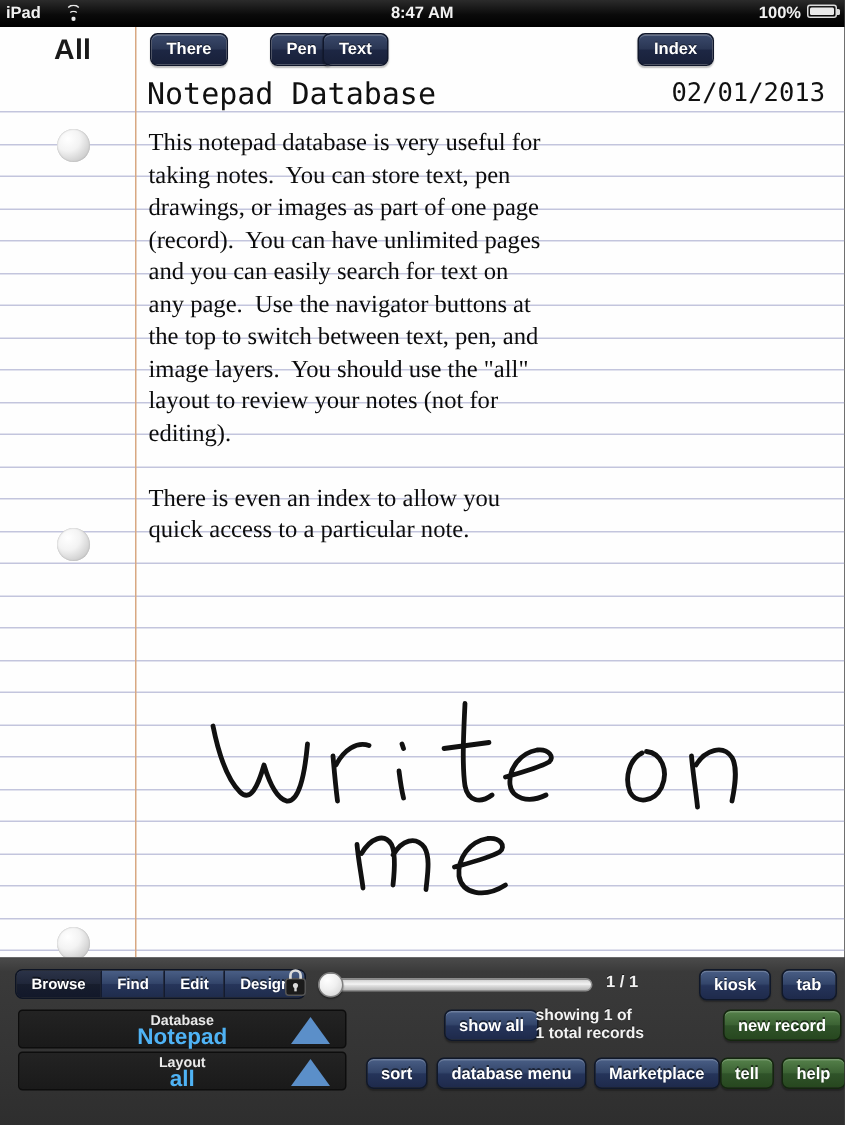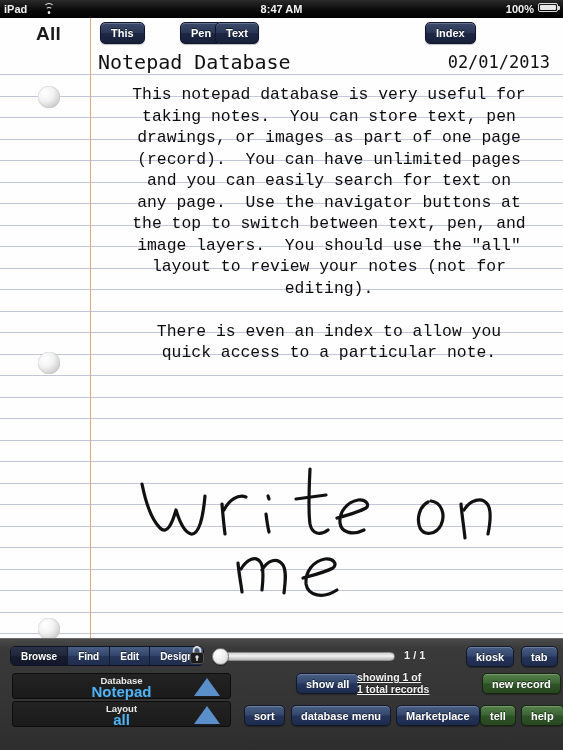--- a/index.html
+++ b/index.html
@@ -88,24 +88,23 @@
   }
   .doc-date {
     position: absolute; right: 13px; top: 52px;
     font-family: "DejaVu Sans Mono", "Liberation Mono", monospace;
     font-size: 17px; color: #111;
   }
 
   
   .body-text {
     position: absolute; left: 99px; top: 84px; width: 460px;
-    font-family: Liberation Mono, monospace;
+    font-family: Liberation Serif, serif;
     font-size: 16.4px; line-height: 21.5px; color: #0c0c0c;
     white-space: pre;
-    text-align: center;
   }
   .body-text .para2 { display:block; }
 
   
   .ink { position: absolute; left: 0; top: 18px; width: 563px; height: 620px; pointer-events: none; }
 
   
   .bottombar {
     position: absolute; top: 638px; left: 0; width: 563px; height: 112px;
     background: linear-gradient(to bottom, #4a4a4a 0%, #3a3a3a 8%, #343434 60%, #2e2e2e 100%);
@@ -200,21 +199,20 @@
   #btn-sort      { position: absolute; left: 244px; top: 66px; }
   #btn-dbmenu    { position: absolute; left: 291px; top: 66px; }
   #btn-market    { position: absolute; left: 396px; top: 66px; }
   #btn-tell      { position: absolute; left: 480px; top: 66px; }
   #btn-help      { position: absolute; left: 521px; top: 66px; }
 
   .showing {
     position: absolute; left: 357px; top: 32px; width: 120px;
     font-size: 10.5px; font-weight: bold; color: #f2f2f2; line-height: 12px;
     text-shadow: 0 -1px 0 rgba(0,0,0,.6);
-    text-decoration: underline;
   }
 </style>
 </head>
 <body>
 
 <div id="root">
 
   <div class="statusbar">
     <div class="sb-left">
       <span>iPad</span>
@@ -290,21 +288,21 @@
         <path d="M238 545 C239 556, 241 566, 242 574 M241 551 C247 541, 256 537, 261 545 C264 551, 263 563, 262 572 M262 552 C268 542, 277 539, 283 547 C287 554, 285 565, 284 575"></path>
 
         <path d="M303 560 C314 557, 326 554, 333 550 C338 546, 333 540, 325 541 C313 543, 305 554, 306 566 C308 578, 323 581, 337 572"></path>
       </g>
     </svg>
   </div>
 
   <div class="topbar">
     <div class="all-label">All</div>
   </div>
-  <div class="btn-navy" id="btn-text">This</div>
+  <div class="btn-navy" id="btn-text">There</div>
   <div class="btn-navy" id="btn-pen">Pen</div>
   <div class="btn-navy" id="btn-image">Text</div>
   <div class="btn-navy" id="btn-index">Index</div>
 
   <div class="doc-title">Notepad Database</div>
   <div class="doc-date">02/01/2013</div>
 
   <div class="body-text"><span>This notepad database is very useful for
 taking notes.  You can store text, pen
 drawings, or images as part of one page

